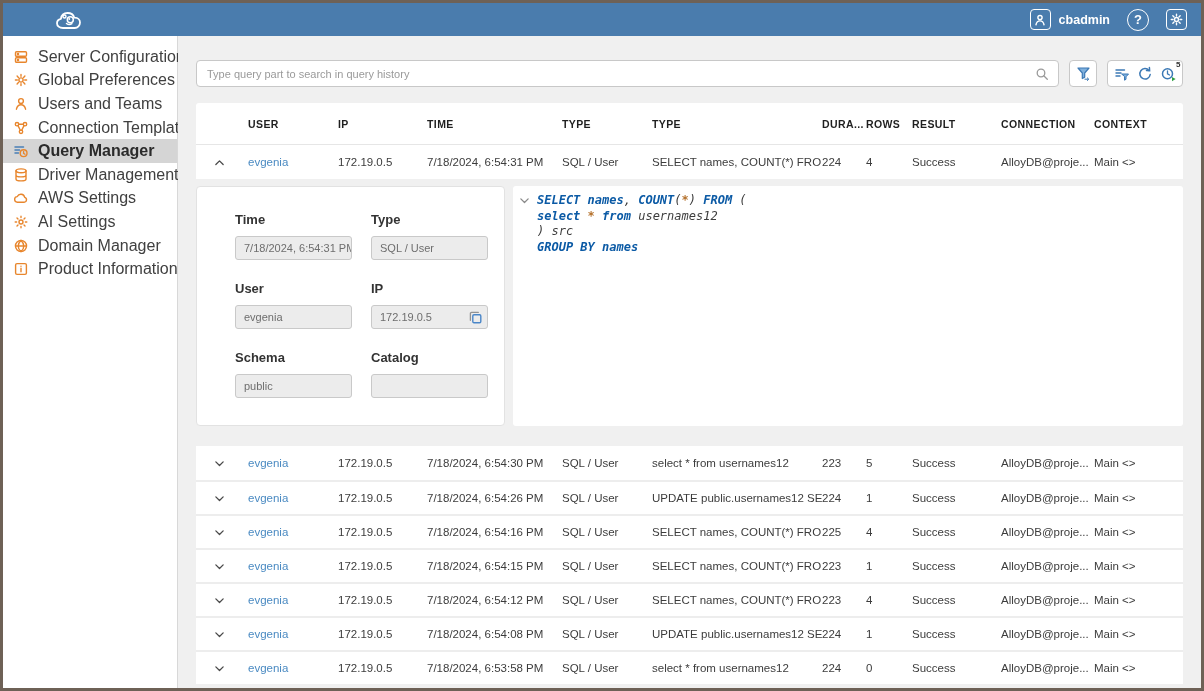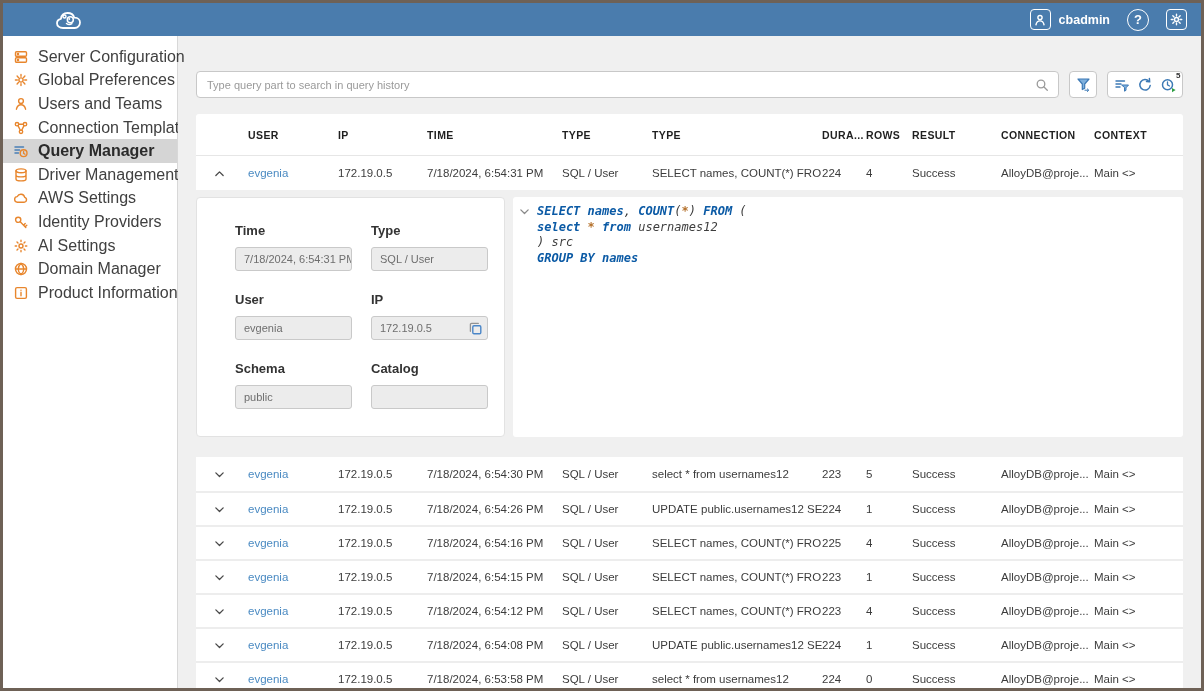--- a/index.html
+++ b/index.html
@@ -42,21 +42,21 @@
   .sb-item {
     height:23.6px; display:flex; align-items:center; gap:9px;
     padding:0 10px; font-size:16px; color:#404040; cursor:pointer; white-space:nowrap;
   }
   .sb-item.selected { background:#d5d5d5; font-weight:bold; color:#2b2b2b; }
   .sb-item .icon { width:16px; color:var(--accent,#e8862d); flex:0 0 16px; }
 
   
   #main {
     position:absolute; left:175px; top:33px; right:0; bottom:0;
-    background:#f0f0f0; padding:0 18px 0 18px; overflow:hidden;margin-top:35px;
+    background:#f0f0f0; padding:24px 18px 0 18px; overflow:hidden;
   }
   #search-row { display:flex; gap:10px; height:27px; }
   #search-wrap {
     flex:1; position:relative; background:#fff; border:1px solid #c8c8c8; border-radius:4px;
   }
   #search-input {
     width:100%; height:100%; border:none; outline:none; background:transparent;
     font-family:"Liberation Sans",sans-serif; font-size:11px; color:#444; padding:0 28px 0 10px;
   }
   #search-input::placeholder { color:#9a9a9a; }
@@ -218,29 +218,20 @@
       <span class="icon">
         <svg width="16" height="16" viewBox="0 0 16 16" fill="none" stroke="currentColor" stroke-width="1.4" stroke-linecap="round" stroke-linejoin="round">
           <path d="M4.6 12.2a2.8 2.8 0 01-.3-5.6 3.9 3.9 0 017.4.7 2.5 2.5 0 01-.6 4.9z"></path>
         </svg>
       </span>
       <span class="sb-label">AWS Settings</span>
     </div>
     <div class="sb-item">
       <span class="icon">
         <svg width="16" height="16" viewBox="0 0 16 16" fill="none" stroke="currentColor" stroke-width="1.4" stroke-linecap="round" stroke-linejoin="round">
-          <circle cx="5.2" cy="5.8" r="2.6"></circle>
-          <path d="M7.2 7.8l5.6 5.6M10.6 11.2l1.6-1.6M12.2 12.8l1.6-1.6"></path>
-        </svg>
-      </span>
-      <span class="sb-label">Identity Providers</span>
-    </div>
-    <div class="sb-item">
-      <span class="icon">
-        <svg width="16" height="16" viewBox="0 0 16 16" fill="none" stroke="currentColor" stroke-width="1.4" stroke-linecap="round" stroke-linejoin="round">
           <circle cx="8" cy="8" r="2"></circle>
           <path d="M8 2.2v1.4M8 12.4v1.4M2.2 8h1.4M12.4 8h1.4M4 4l1 1M11 11l1 1M12 4l-1 1M5 11l-1 1"></path>
         </svg>
       </span>
       <span class="sb-label">AI Settings</span>
     </div>
     <div class="sb-item">
       <span class="icon">
         <svg width="16" height="16" viewBox="0 0 16 16" fill="none" stroke="currentColor" stroke-width="1.4" stroke-linecap="round" stroke-linejoin="round">
           <circle cx="8" cy="8" r="5.5"></circle>

